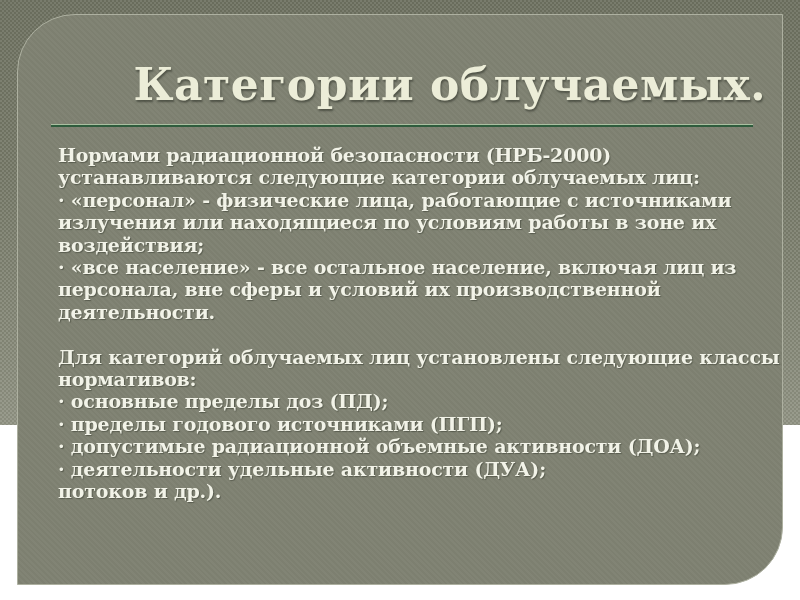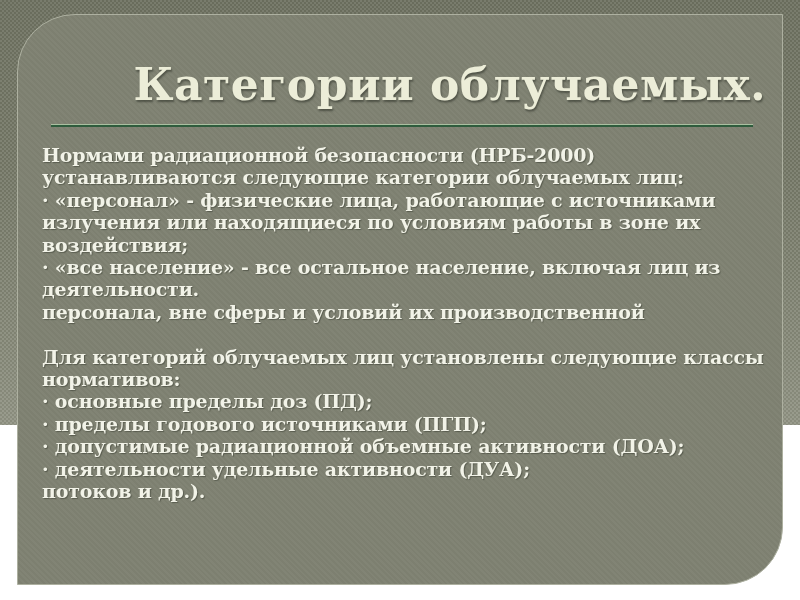--- a/index.html
+++ b/index.html
@@ -56,21 +56,21 @@
     left: 33px;
     top: 109px;
     width: 702px;
     height: 0;
     border-top: 1px solid #a9bfa0;
     border-bottom: 2px solid #2f5c3d;
   }
 
   .body-text {
     position: absolute;
-    left: 24px;
+    left: 40px;
     top: 129px;
     right: 14px;
     font-size: 19px;
     font-weight: bold;
     color: #f2f3e8;
     text-shadow: 1px 1px 1px rgba(42,46,36,0.45);
     letter-spacing: -0.2px;
   }
 
   .body-line {
@@ -89,22 +89,22 @@
 
     <div class="separator"></div>
 
     <div class="body-text">
       <div class="body-line">Нормами радиационной безопасности (НРБ-2000)</div>
       <div class="body-line">устанавливаются следующие категории облучаемых лиц:</div>
       <div class="body-line">· «персонал» - физические лица, работающие с источниками</div>
       <div class="body-line">излучения или находящиеся по условиям работы в зоне их</div>
       <div class="body-line">воздействия;</div>
       <div class="body-line">· «все население» - все остальное население, включая лиц из</div>
+      <div class="body-line">персонала, вне сферы и условий их производственной</div>
       <div class="body-line">деятельности.</div>
-      <div class="body-line">персонала, вне сферы и условий их производственной</div>
       <div class="body-line"></div>
       <div class="body-line">Для категорий облучаемых лиц установлены следующие классы</div>
       <div class="body-line">нормативов:</div>
       <div class="body-line">· основные пределы доз (ПД);</div>
       <div class="body-line">· пределы годового источниками (ПГП);</div>
       <div class="body-line">· допустимые радиационной объемные активности (ДОА);</div>
       <div class="body-line">· деятельности удельные активности (ДУА);</div>
       <div class="body-line">потоков и др.).</div>
     </div>
 

